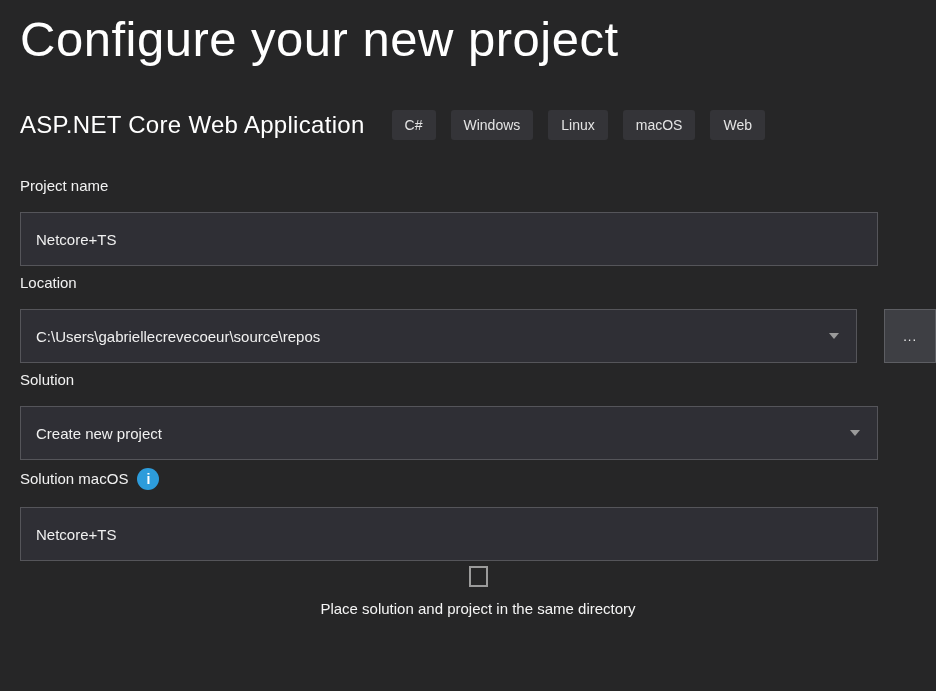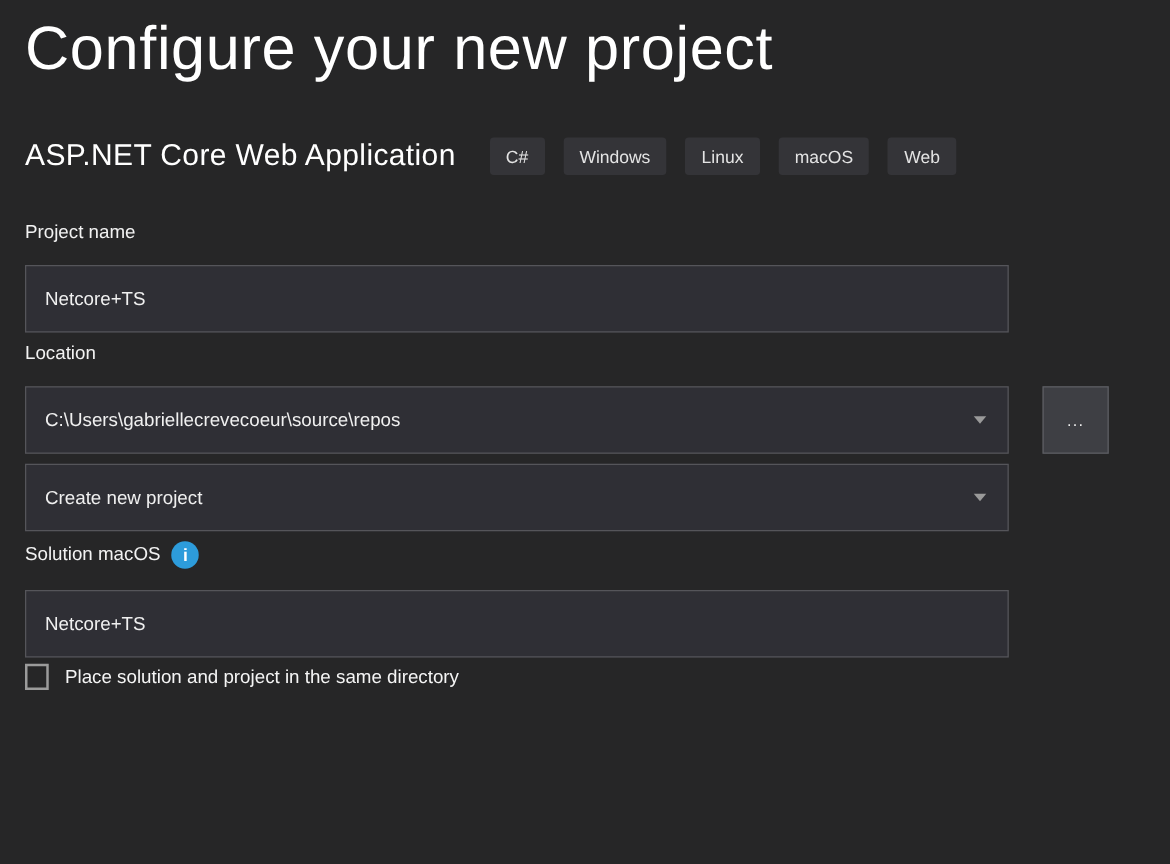--- a/index.html
+++ b/index.html
@@ -49,21 +49,21 @@
     display: flex;
     align-items: center;
     gap: 9px;
     font-size: 15px;
     color: #f2f2f2;
     line-height: 18px;
     margin-bottom: 17px;
   }
 
   .text-input, .combobox {
-    width: 787px;
+    width: 858px;
     height: 54px;
     background: #2f2f35;
     border: 1px solid #55555a;
     color: #f0f0f0;
     font-size: 15px;
     font-family: "Liberation Sans", sans-serif;
     padding: 0 15px;
   }
   .text-input { outline: none; display: block; }
 
@@ -106,20 +106,21 @@
     align-items: center;
     justify-content: center;
     cursor: default;
   }
 
   .checkbox-row {
     margin-top: -3px;
     display: flex;
     align-items: center;
     gap: 13px;
+    flex-direction: column;
   }
   .checkbox {
     width: 19px; height: 21px;
     border: 2px solid #9b9b9b;
     background: transparent;
     flex: 0 0 auto;
     cursor: default;
   }
   .checkbox-label {
     font-size: 15px;
@@ -154,20 +155,21 @@
       <div class="location-row">
         <div class="combobox">
           <span>C:\Users\gabriellecrevecoeur\source\repos</span>
           <span class="chevron-down"></span>
         </div>
         <button class="browse-button">...</button>
       </div>
     </div>
 
     <div class="field">
+      <div class="field-label">Solution</div>
       <div class="combobox">
         <span>Create new project</span>
         <span class="chevron-down"></span>
       </div>
     </div>
 
     <div class="field">
       <div class="field-label">
         <span>Solution macOS</span>
         <span class="info-icon">i</span>

